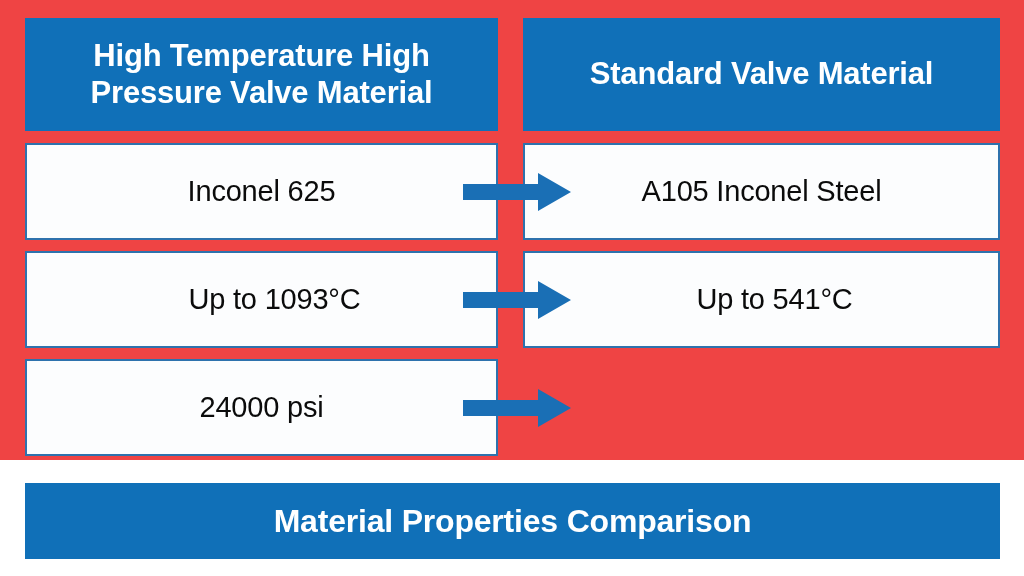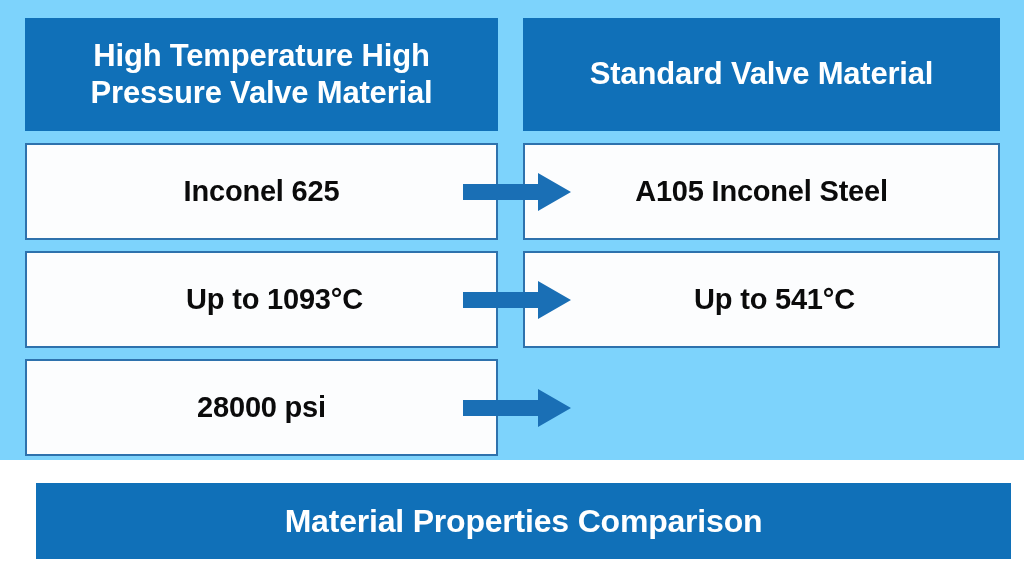--- a/index.html
+++ b/index.html
@@ -12,21 +12,21 @@
     width: 1024px;
     height: 576px;
     font-family: "Liberation Sans", sans-serif;
     overflow: hidden;
   }
 
   #slide {
     position: relative;
     width: 1024px;
     height: 460px;
-    background: #7dd3fc;
+    background: #ef4444;
   }
 
   
   .col-left  { left: 25px;  width: 473px; }
   .col-right { left: 523px; width: 477px; }
 
   .hdr {
     position: absolute;
     top: 18px;
     height: 113px;
@@ -53,21 +53,21 @@
     border: 2px solid #2E72AD;
     box-sizing: border-box;
     display: flex;
     align-items: center;
     justify-content: center;
     padding: 0 10px;
   }
   .cell-text {
     color: #0B0B0B;
     font-size: 29px;
-    font-weight: bold;
+    font-weight: normal;
     text-align: center;
     letter-spacing: -0.2px;
     line-height: 1.1;
   }
 
   .row1 { top: 143px; }
   .row2 { top: 251px; padding-left: 36px; }
   .row3 { top: 359px; }
 
   
@@ -80,21 +80,21 @@
   }
   .arrow svg { display: block; width: 108px; height: 40px; }
 
   .arrow1 { top: 172px; }
   .arrow2 { top: 280px; }
   .arrow3 { top: 388px; }
 
   
   .footer {
     position: absolute;
-    left: 36px;
+    left: 25px;
     top: 483px;
     width: 975px;
     height: 76px;
     background: #1070B8;
     display: flex;
     align-items: center;
     justify-content: center;
   }
   .footer-text {
     color: #FFFFFF;
@@ -139,21 +139,21 @@
     <div class="cell-text">Up to 541°C</div>
   </div>
 
   <div class="arrow arrow2">
     <svg viewBox="0 0 108 40" xmlns="http://www.w3.org/2000/svg">
       <polygon points="0,12 75,12 75,1 108,20 75,39 75,28 0,28" fill="#1A6FB5"></polygon>
     </svg>
   </div>
 
   <div class="cell col-left row3">
-    <div class="cell-text">28000 psi</div>
+    <div class="cell-text">24000 psi</div>
   </div>
 
 
   <div class="arrow arrow3">
     <svg viewBox="0 0 108 40" xmlns="http://www.w3.org/2000/svg">
       <polygon points="0,12 75,12 75,1 108,20 75,39 75,28 0,28" fill="#1A6FB5"></polygon>
     </svg>
   </div>
 
   <div class="footer">

